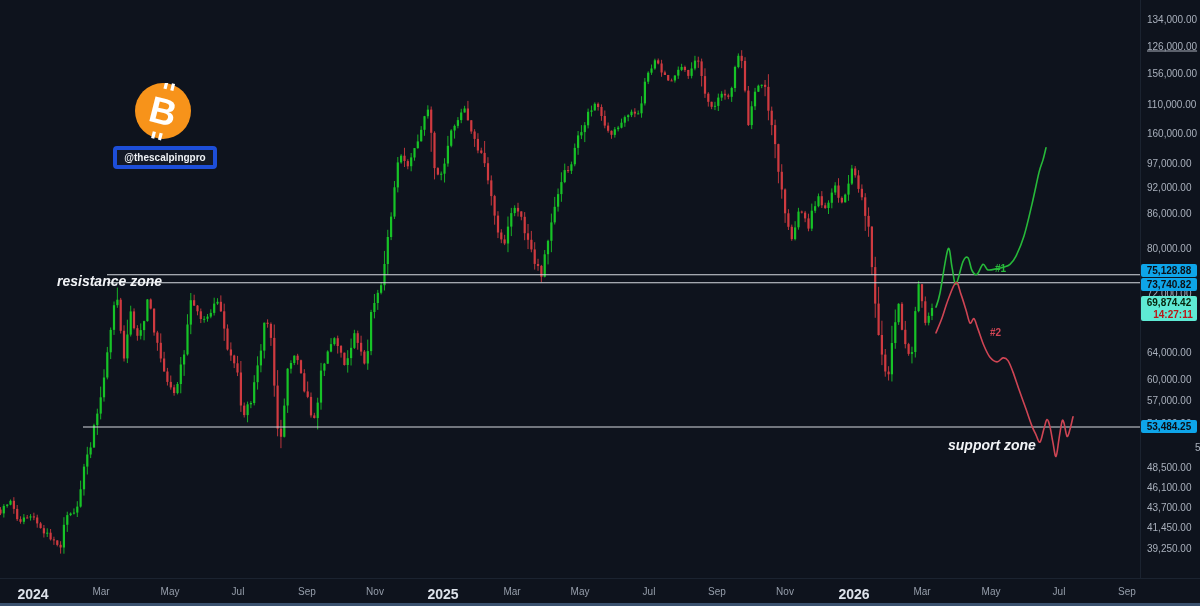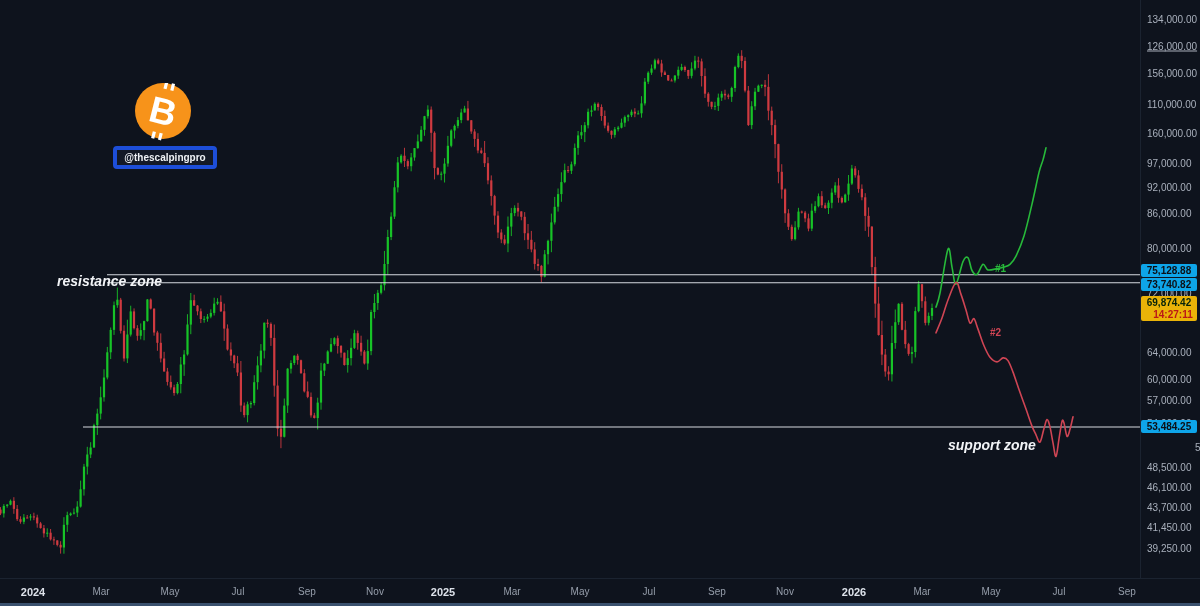--- a/index.html
+++ b/index.html
@@ -1,25 +1,25 @@
 <!DOCTYPE html>
 <html><head>
 <meta charset="utf-8">
 <style>
   html,body{margin:0;padding:0;background:#0e131d;}
   #app{position:relative;width:1200px;height:606px;background:#0e131d;overflow:hidden;
        font-family:"Liberation Sans",sans-serif;-webkit-font-smoothing:antialiased;}
   #chart-svg{position:absolute;left:0;top:0;}
   .ylabel{position:absolute;left:1147px;font-size:10px;color:#a9b0bc;white-space:nowrap;transform:translateY(-50%);}
   .xlabel{position:absolute;top:586px;font-size:10px;color:#969eab;white-space:nowrap;transform:translateX(-50%);}
-  .xlabel.major{color:#dde2ea;font-weight:bold;font-size:11px;}
+  .xlabel.major{color:#dde2ea;font-weight:bold;font-size:14px;}
   .badge{position:absolute;left:1141px;width:56px;box-sizing:border-box;text-align:center;
          font-size:10px;font-weight:bold;border-radius:2px;line-height:13px;height:13px;}
   .badge.white{background:#0ea5e9;color:#0d0f14;}
-  .badge.current{background:#eab308;color:#06230a;height:25px;line-height:12px;padding-top:1px;}
+  .badge.current{background:#5eead4;color:#06230a;height:25px;line-height:12px;padding-top:1px;}
   .badge.current .timer{color:#bb1717;font-weight:bold;margin-left:8px;}
   .zone-label{position:absolute;font-size:14px;font-style:italic;font-weight:bold;color:#f2f4f7;white-space:nowrap;}
   .proj-label{position:absolute;font-size:10px;font-weight:bold;}
   #watermark{position:absolute;left:110px;top:83px;width:110px;text-align:center;}
   #handle-badge{display:inline-block;margin-top:-6px;background:#131926;border:4px solid #1d4ed8;
                 border-radius:4px;padding:2px 7px;font-size:10px;font-weight:bold;color:#eef1f5;}
   .sep-h{position:absolute;left:0;top:578px;width:1200px;height:1px;background:#1b2330;}
   .sep-v{position:absolute;left:1140px;top:0;width:1px;height:578px;background:#1b2330;}
   .bottom-strip{position:absolute;left:0;top:603px;width:1200px;height:3px;background:#3a516e;}
 </style>

